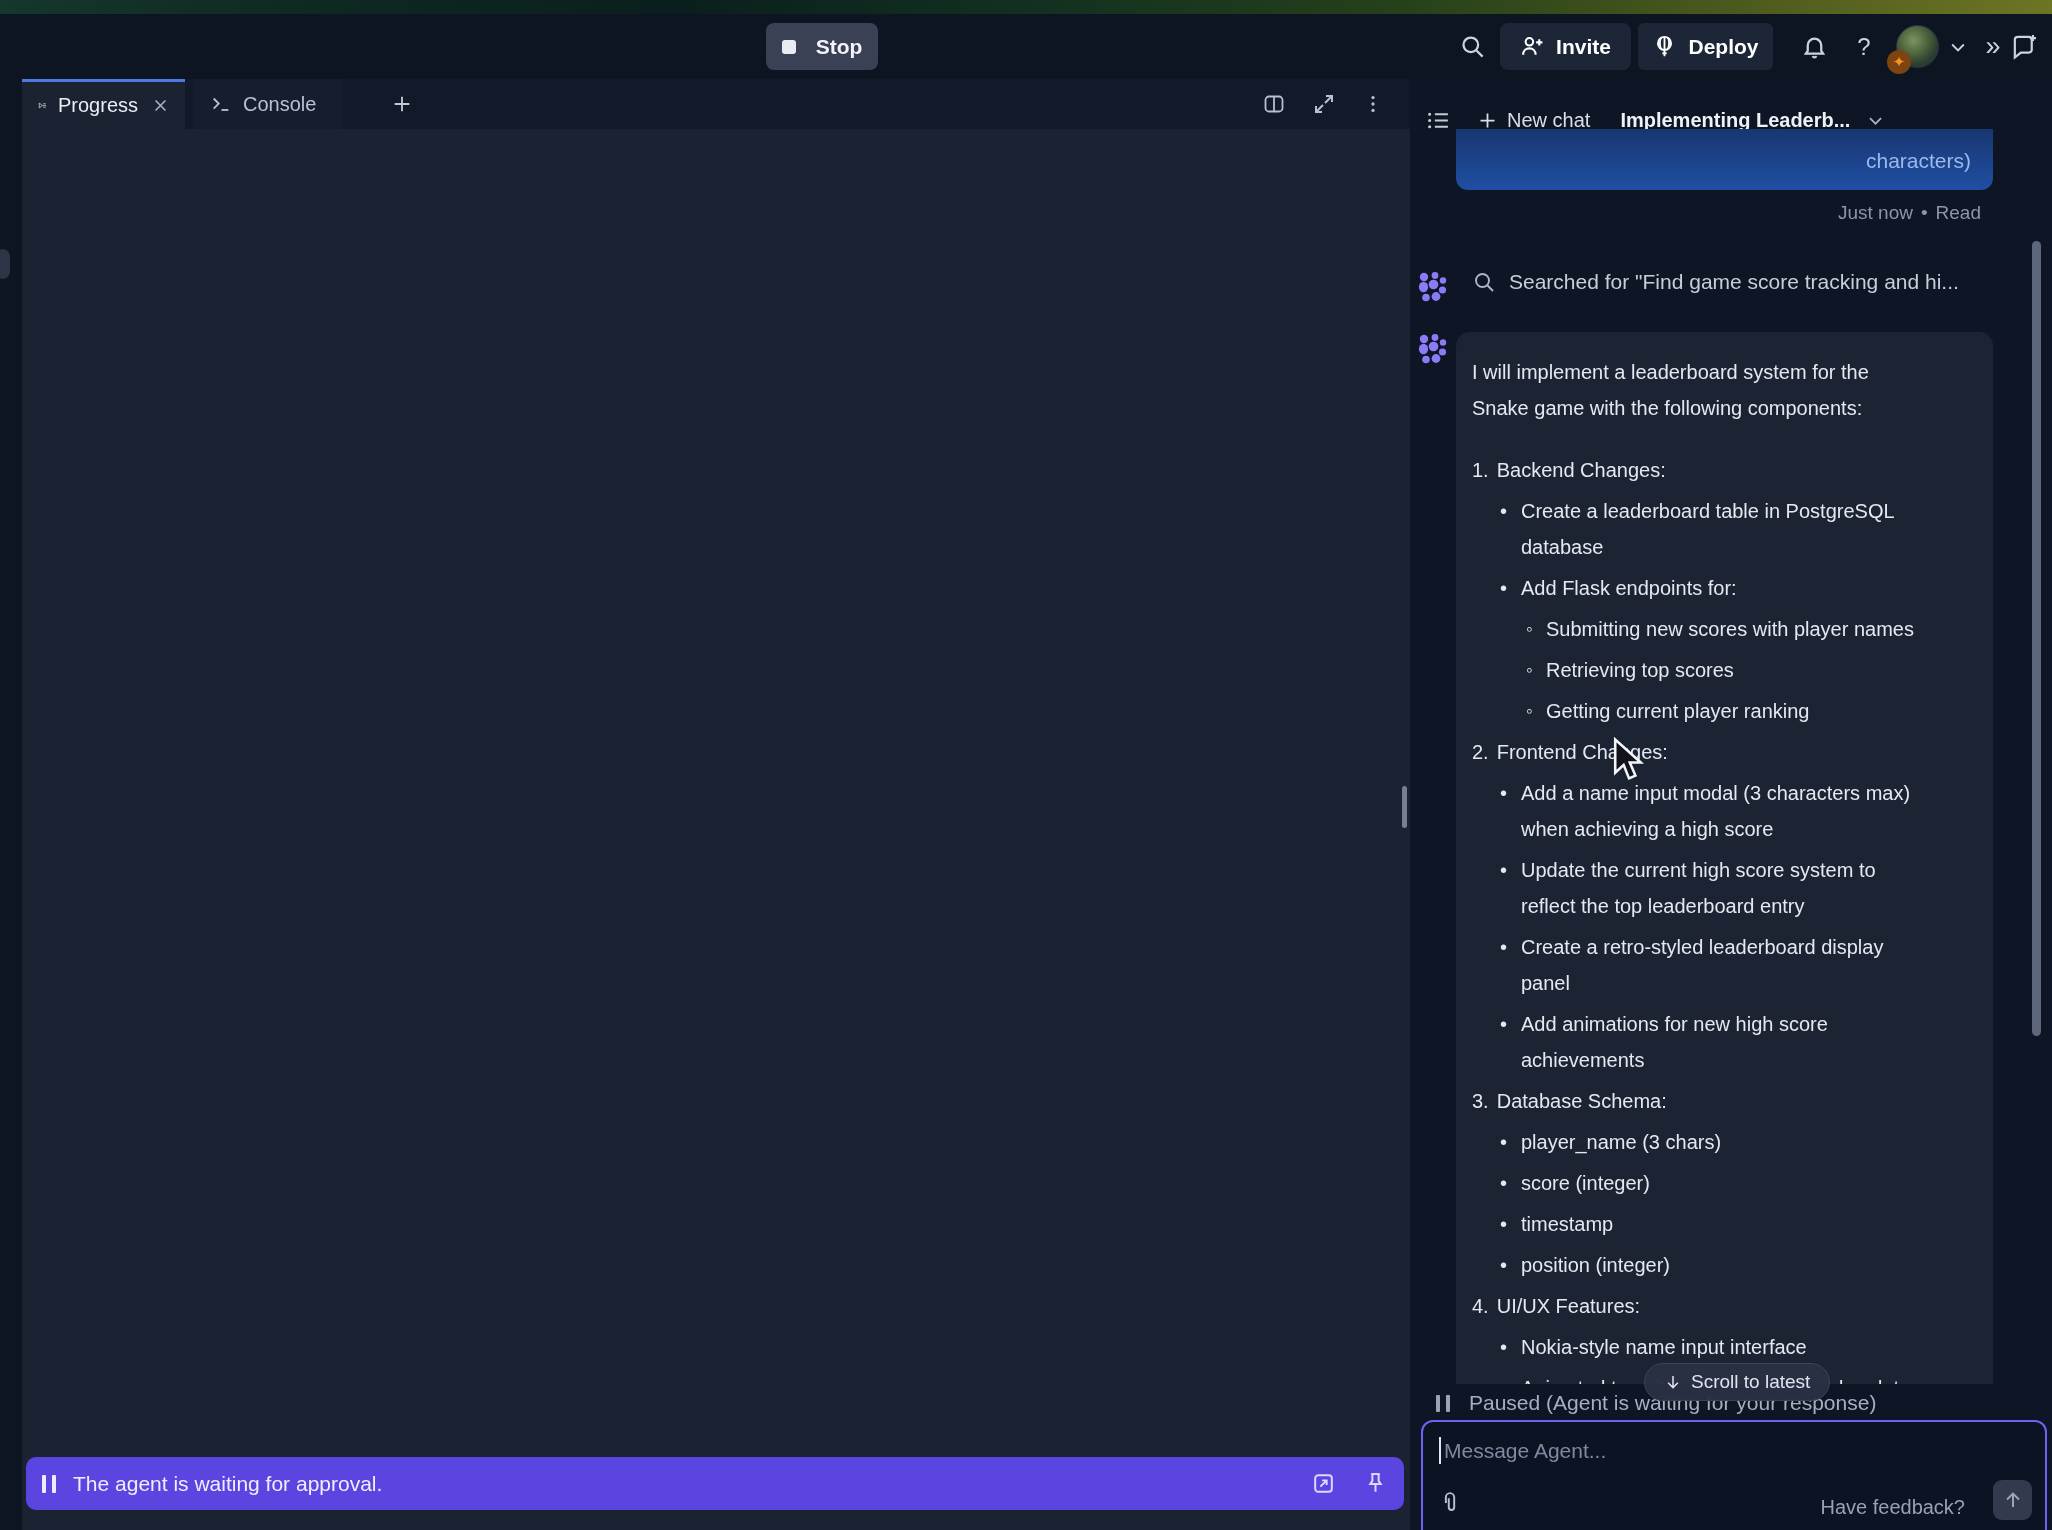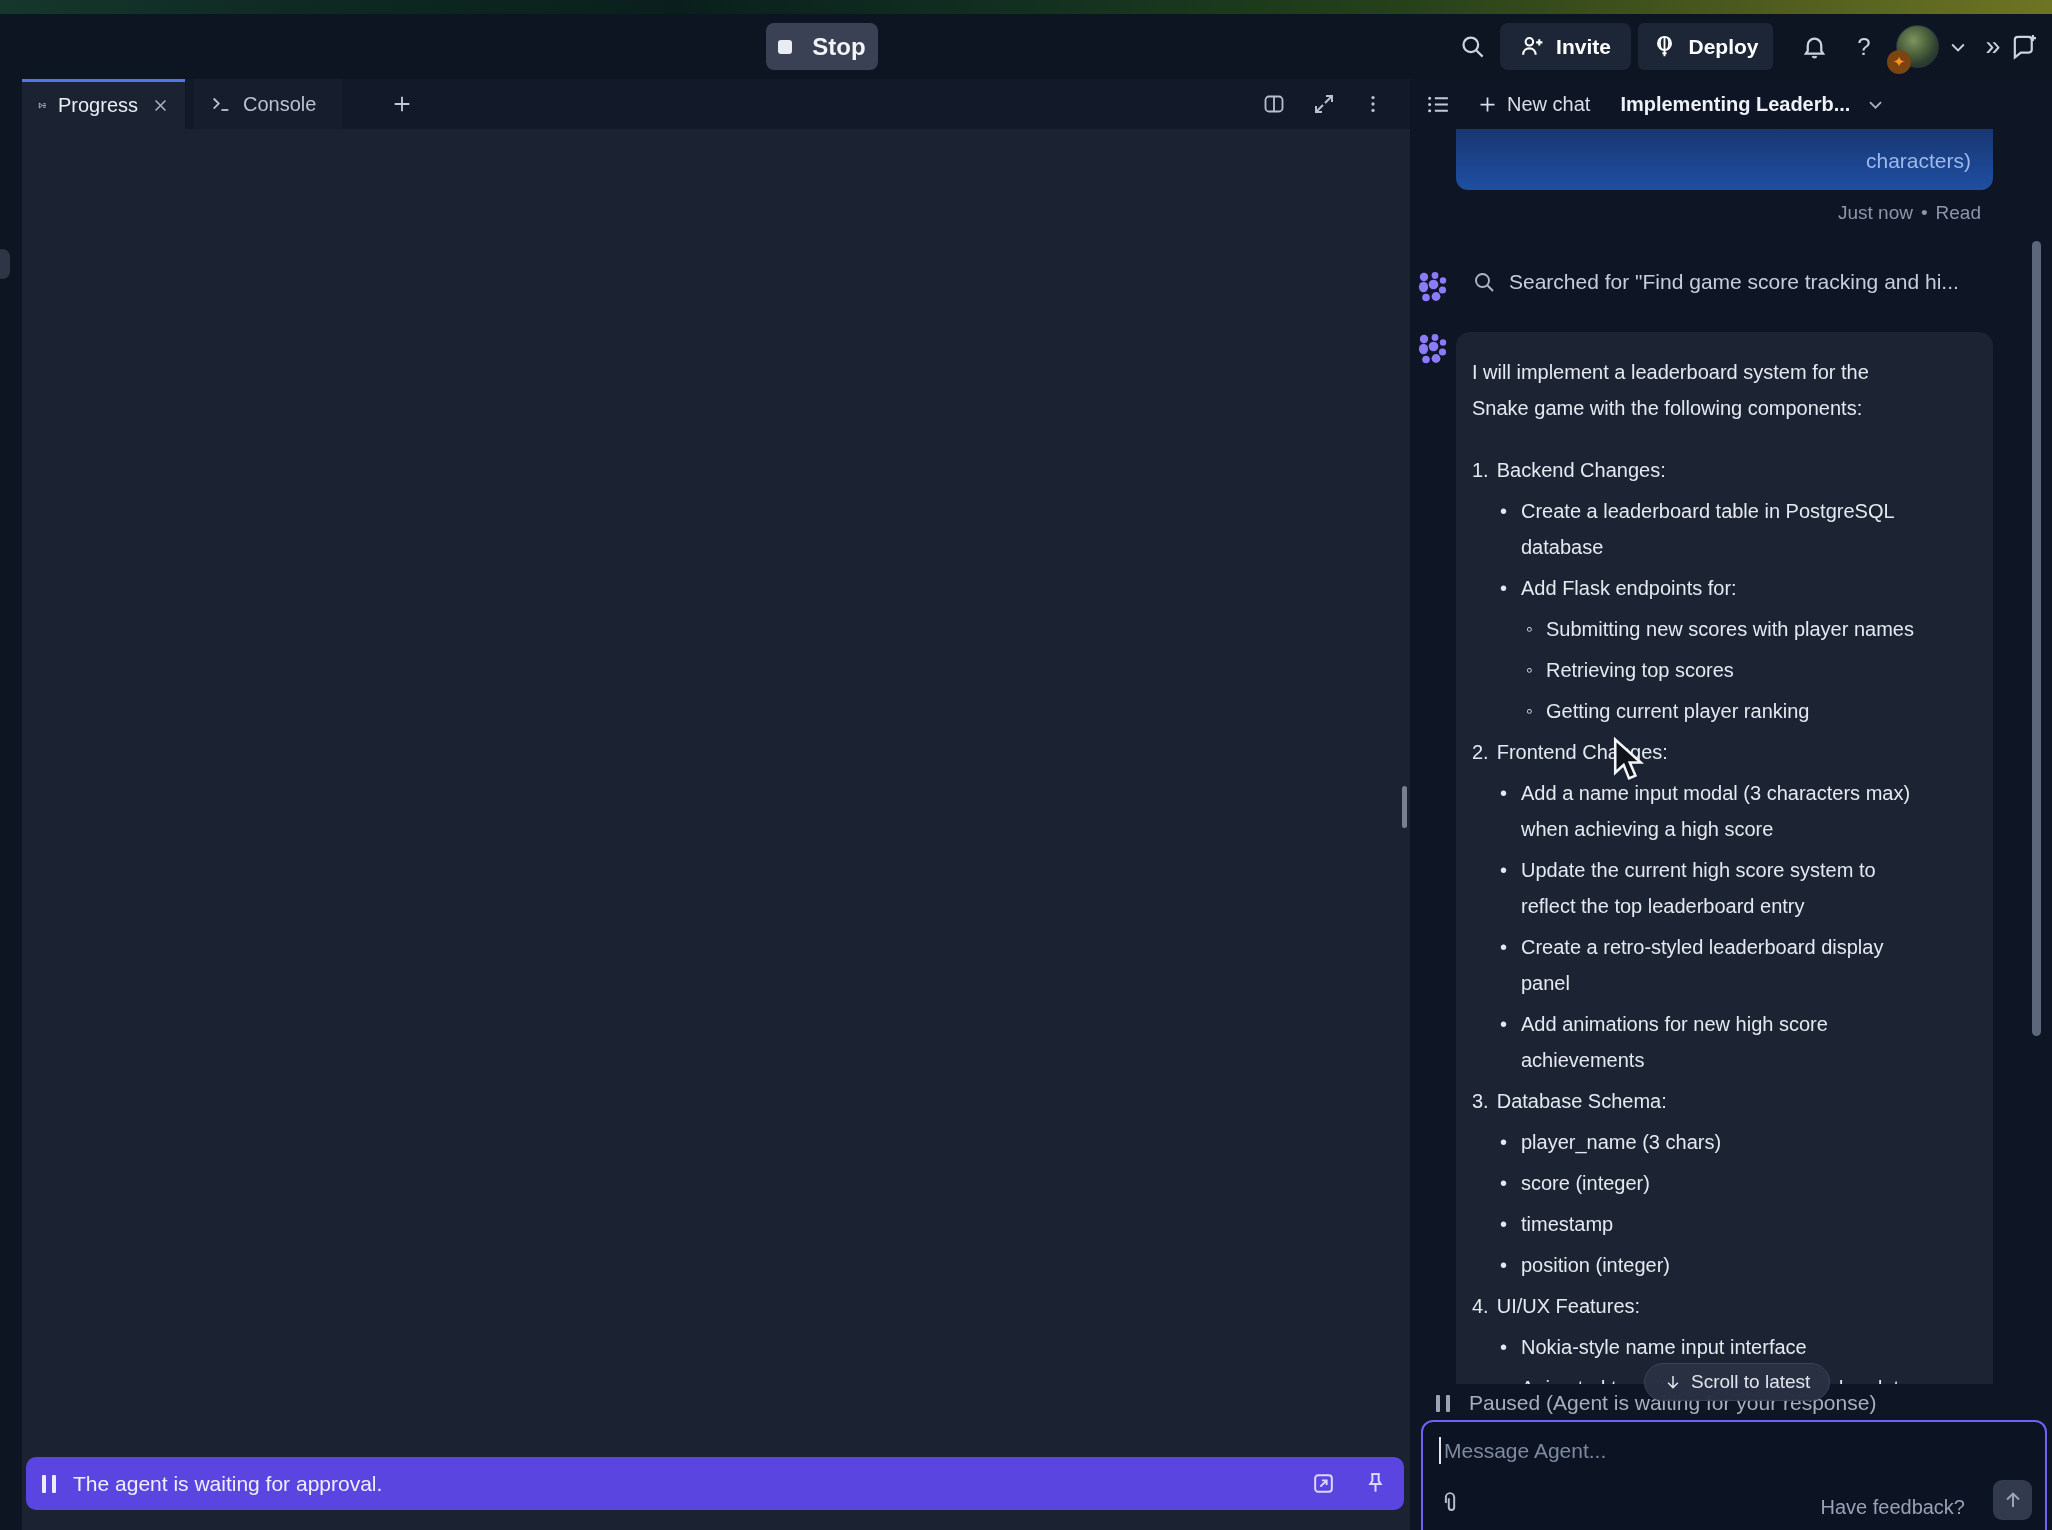--- a/index.html
+++ b/index.html
@@ -8,21 +8,21 @@
   .screen { position:relative; width:2052px; height:1530px; background:#0d1422; }
 
   
   .topstrip { position:absolute; left:0; top:0; width:2052px; height:14px;
     background:linear-gradient(90deg,#15372c 0%,#0e2822 16%,#0a1f1d 33%,#123020 50%,#25401a 68%,#4c5a1d 85%,#6d7524 100%); }
 
   
   .topbar { position:absolute; left:0; top:14px; width:2052px; height:65px; background:#0d1422; }
   .stop-btn { position:absolute; left:766px; top:9px; width:112px; height:47px; border:none;
     background:#3a4154; color:#f2f4f8; border-radius:8px; display:flex; align-items:center;
-    justify-content:center; gap:20px; font-family:inherit; font-size:24px; font-weight:700; cursor:pointer; }
+    justify-content:center; gap:20px; font-family:inherit; font-size:21px; font-weight:700; cursor:pointer; }
   .stop-square { width:14px; height:14px; border-radius:3px; background:#e9edf3; }
   .icon-btn { position:absolute; top:0; height:65px; display:flex; align-items:center; justify-content:center;
     background:transparent; border:none; color:#ccd3e0; cursor:pointer; }
   .nav-pill { position:absolute; top:9px; height:47px; background:#1d2636; border:none; border-radius:8px;
     color:#ffffff; font-family:inherit; font-size:21px; font-weight:700; display:flex; align-items:center;
     justify-content:center; gap:11px; cursor:pointer; }
   .avatar-wrap { position:absolute; left:1896px; top:11px; width:43px; height:43px; cursor:pointer; }
   .avatar-img { width:43px; height:43px; border-radius:50%;
     background:radial-gradient(circle at 40% 35%, #7d9460 0%, #51673f 35%, #2e4030 65%, #1c2b24 100%);
     border:1px solid #2a3547; }
@@ -57,21 +57,21 @@
   .approval-text { margin-left:17px; color:#f0edff; font-size:21px; }
   .banner-actions { margin-left:auto; display:flex; align-items:center; gap:27px; color:#ded8ff; }
   .banner-actions > * { cursor:pointer; display:flex; }
 
   
   .divider-handle { position:absolute; left:1402px; top:786px; width:5px; height:42px; border-radius:3px;
     background:#76808f; cursor:col-resize; z-index:30; }
 
   
   .chat { position:absolute; left:1410px; top:79px; width:642px; height:1451px; background:#0e1524; overflow:hidden; }
-  .chat-header { position:absolute; left:0; top:0; width:100%; height:50px; display:flex; align-items:center; padding-left:16px; }
+  .chat-header { position:absolute; left:0; top:16px; width:100%; height:50px; display:flex; align-items:center; padding-left:16px; }
   .hist-btn { display:flex; color:#c3cbd9; cursor:pointer; }
   .newchat-btn { margin-left:26px; display:flex; align-items:center; gap:9px; background:none; border:none;
     color:#d9dfe9; font-family:inherit; font-size:20px; cursor:pointer; }
   .chat-title-btn { margin-left:30px; display:flex; align-items:center; gap:16px; background:none; border:none;
     color:#eef1f7; font-family:inherit; font-size:20px; font-weight:700; cursor:pointer; }
   .chat-title-btn .chev { color:#aab3c3; display:flex; }
 
   .chat-scroll { position:absolute; left:0; top:50px; width:100%; height:1255px; overflow:hidden;
     padding:0 59px 0 46px; }
   .user-bubble { margin-top:-38px; height:99px; border-radius:12px;

